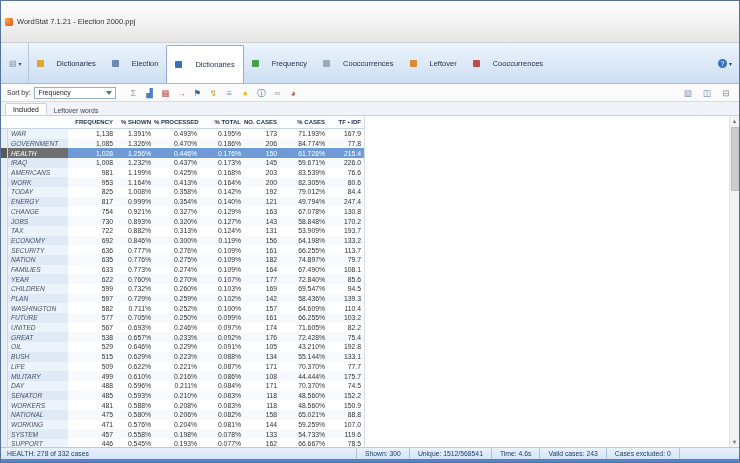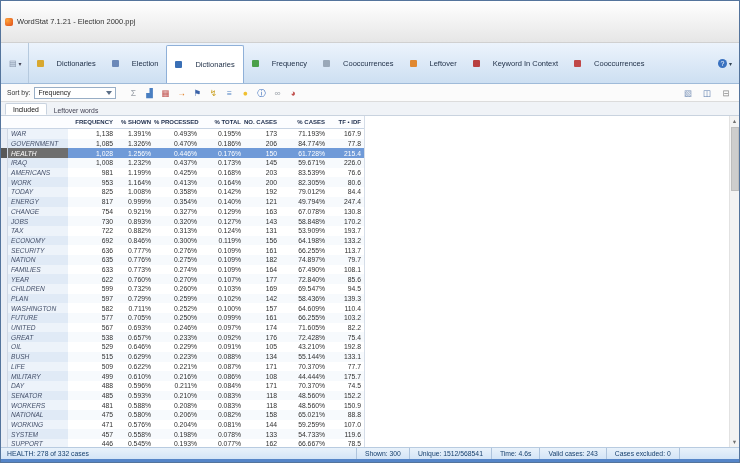--- a/index.html
+++ b/index.html
@@ -97,24 +97,20 @@
           <span class="tab-icon" style="background: rgb(74, 160, 74);"></span>
           <span>Frequency</span>
         </div>
         <div class="tab">
           <span class="tab-icon" style="background: rgb(154, 168, 184);"></span>
           <span>Cooccurrences</span>
         </div>
         <div class="tab">
           <span class="tab-icon" style="background: rgb(224, 136, 48);"></span>
           <span>Leftover</span>
-        </div>
-        <div class="tab">
-          <span class="tab-icon" style="background: rgb(184, 64, 64);"></span>
-          <span>Keyword In Context</span>
         </div>
         <div class="tab">
           <span class="tab-icon" style="background: rgb(192, 72, 72);"></span>
           <span>Cooccurrences</span>
         </div>
       </div>
     <div class="helpbtn">
       <span class="help-circle">?</span>
       <span class="help-caret">▾</span>
     </div>

